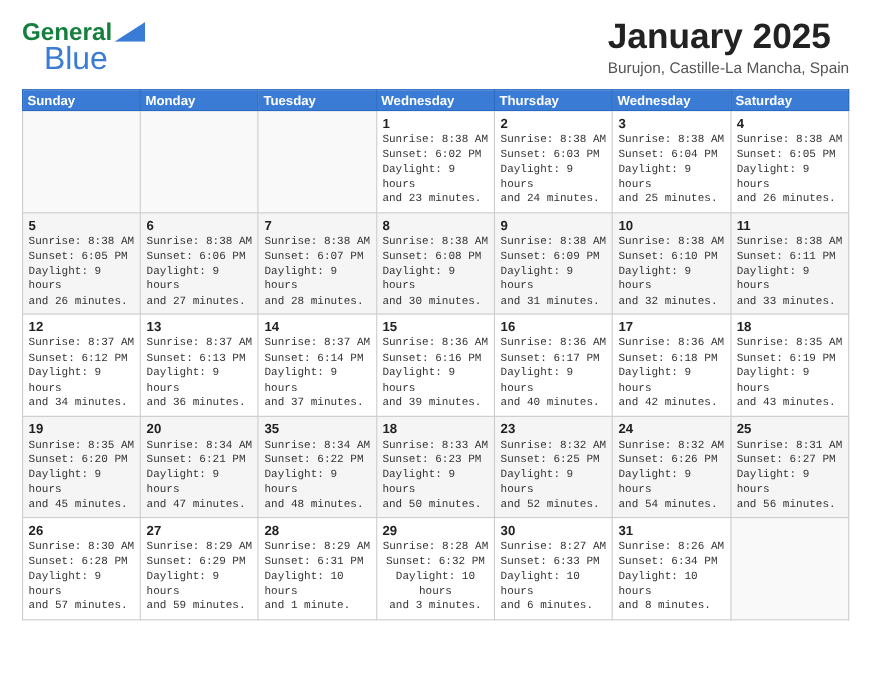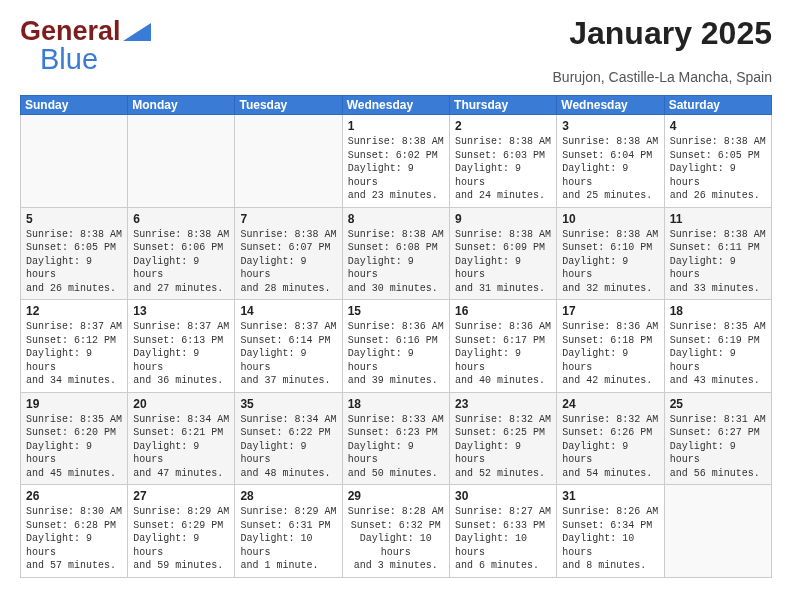--- a/index.html
+++ b/index.html
@@ -23,32 +23,32 @@
     .logo {
       display: flex;
       flex-direction: column;
       align-items: flex-start;
     }
     .logo-row {
       display: flex;
       align-items: center;
     }
     .title-block {
-      text-align: right;
+      text-align: left;
     }
     .month-title {
       font-size: 32px;
       font-weight: bold;
       color: #222;
       line-height: 1.1;
     }
     .subtitle {
       font-size: 14px;
       color: #555;
-      margin-top: 18px;
+      margin-top: 2px;
     }
     .calendar {
       width: 100%;
       border-collapse: collapse;
       font-size: 11px;
     }
     .calendar thead th {
       background: #3a7bd5;
       color: #fff;
       font-weight: bold;
@@ -85,21 +85,21 @@
       background: #f9f9f9 !important;
     }
   </style>
 </head>
 <body>
 <div class="page">
 
   <div class="header">
     <div class="logo">
       <div class="logo-row">
-        <span style="font-size:27px;font-weight:bold;color:#7f1d1d;">General</span>
+        <span style="font-size:22px;font-weight:bold;color:#15803d;">General</span>
         <svg width="28" height="18" viewBox="0 0 28 18" style="margin-left:2px;">
           <polygon points="0,18 28,0 28,18" fill="#3a7bd5"></polygon>
         </svg>
       </div>
       <span style="font-size:29px;font-weight:normal;color:#3a7bd5;margin-top:-4px;margin-left:20px;">Blue</span>
     </div>
     <div class="title-block">
       <div class="month-title">January 2025</div>
       <div class="subtitle">Burujon, Castille-La Mancha, Spain</div>
     </div>

